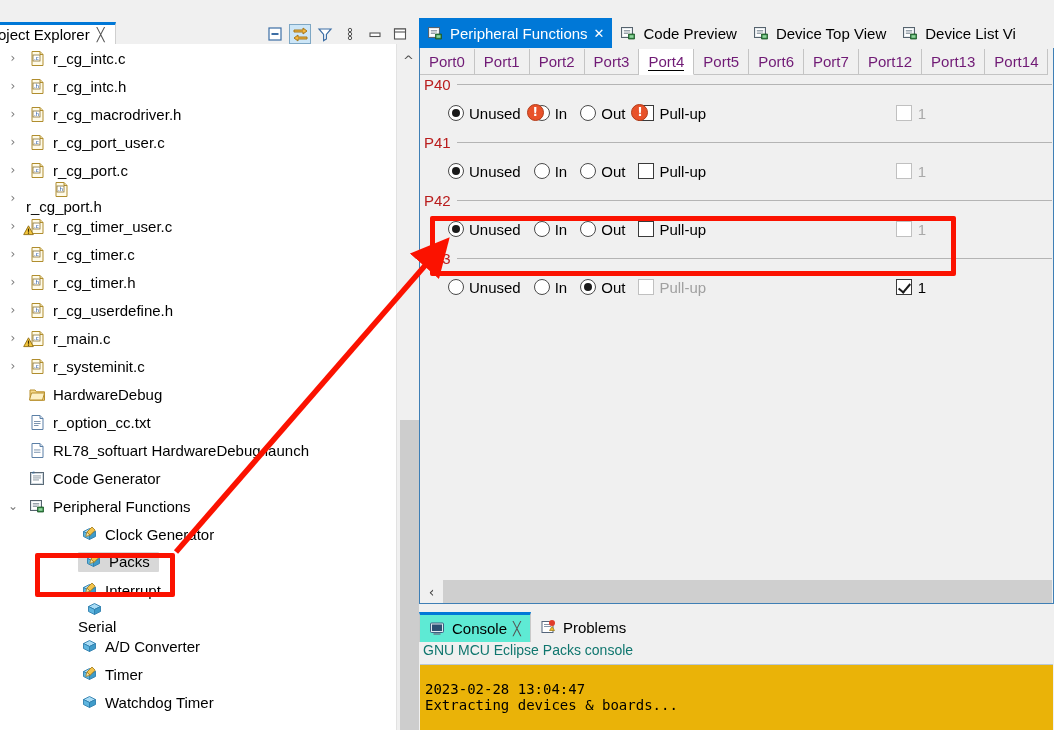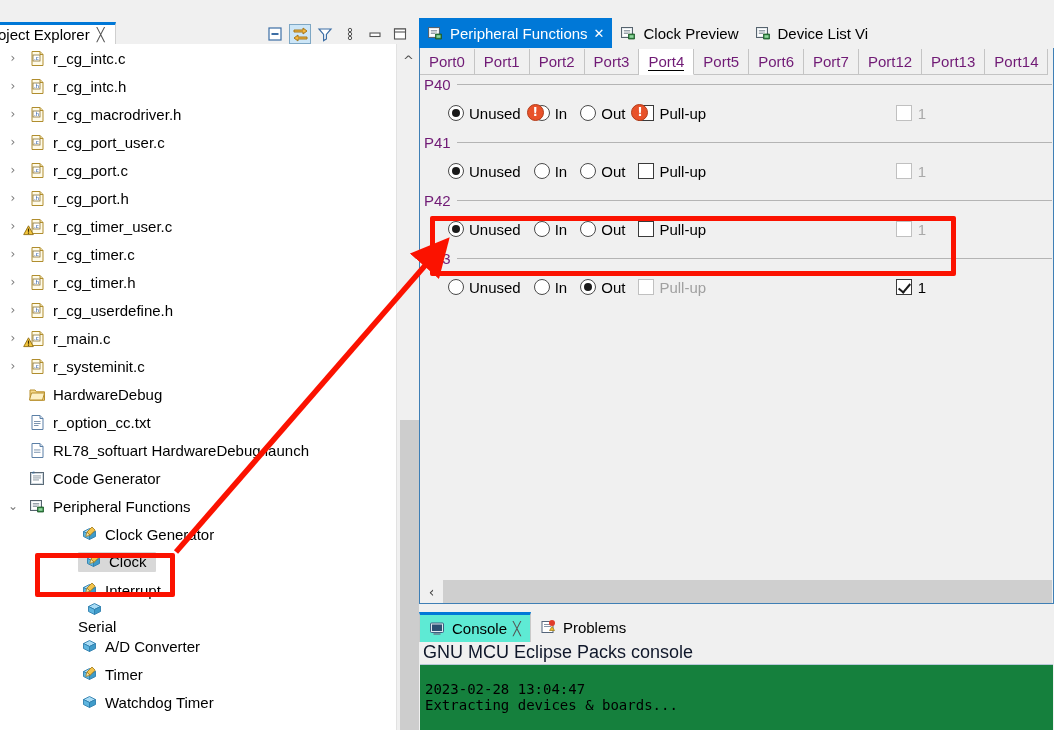--- a/index.html
+++ b/index.html
@@ -60,21 +60,21 @@
     background:#f0f0f0;border-right:1px solid #c4c4c4;border-bottom:1px solid #c4c4c4;
     box-sizing:border-box;
   }
   .porttab.active{background:#ffffff;border-bottom:1px solid #ffffff;}
   .porttab.active span{border-bottom:1.5px solid #000;}
 
   .port-area{position:absolute;left:1px;top:75px;width:632px;height:505px;background:#f0f0f0;overflow:hidden;}
   .pgroup{position:relative;}
   .pgroup-legend{
     position:relative;height:18px;display:flex;align-items:center;
-    font-size:15px;color:#701a75;padding-left:4px;
+    font-size:15px;color:#b91c1c;padding-left:4px;
   }
   .pgroup-legend .lbl{background:#f0f0f0;padding-right:6px;z-index:2;}
   .pgroup-legend .ruler{position:absolute;left:4px;right:0;top:9px;height:1px;background:#b4b4b4;z-index:1;}
   .pgroup-legend .lbl{position:relative;}
   .prow{height:40px;display:flex;align-items:center;padding-left:28px;position:relative;}
   .opt{display:flex;align-items:center;gap:5px;margin-right:13px;position:relative;}
   .opt .txt{font-size:15px;color:#000;}
   .opt .txt.dim{color:#a0a0a0;}
 
   .radio{width:16px;height:16px;border-radius:50%;border:1px solid #4a4a4a;background:#ffffff;box-sizing:border-box;position:relative;}
@@ -97,22 +97,22 @@
   .rowend .num.dim{color:#a9a9a9;}
 
   .ed-hscroll{position:absolute;left:1px;top:580px;width:632px;height:23px;background:#cfcfcf;}
   .ed-hscroll .arrow-left{position:absolute;left:0;top:0;width:23px;height:23px;background:#f0f0f0;display:flex;align-items:center;justify-content:center;color:#444;font-size:14px;font-family:"DejaVu Sans",sans-serif;}
 
   
   .console-pane{position:absolute;left:419px;top:612px;width:635px;height:118px;background:#f0f0f0;}
   .cons-tabrow{position:absolute;left:0;top:0;width:635px;height:30px;display:flex;align-items:stretch;}
   .cons-tab{display:flex;align-items:center;gap:6px;padding:0 9px;font-size:15px;color:#000;white-space:nowrap;box-sizing:border-box;}
   .cons-tab.active{background:#5eead4;border-top:3px solid #0078d7;border-right:1px solid #c9c9c9;border-left:1px solid #c9c9c9;}
-  .cons-title{position:absolute;left:4px;top:30px;font-size:18px;color:#0f172a;}
-  .cons-body{position:absolute;left:1px;top:52px;width:633px;height:66px;background:#15803d;border-top:1px solid #b8c8d8;overflow:hidden;}
+  .cons-title{position:absolute;left:4px;top:30px;font-size:14px;color:#0f766e;}
+  .cons-body{position:absolute;left:1px;top:52px;width:633px;height:66px;background:#eab308;border-top:1px solid #b8c8d8;overflow:hidden;}
   .cons-line{font-family:"DejaVu Sans Mono",monospace;font-size:14px;color:#000;padding-left:5px;white-space:pre;}
 
   
   .anno{position:absolute;border:5px solid #fb1200;box-sizing:border-box;pointer-events:none;z-index:60;}
   #anno-port{left:35px;top:553px;width:140px;height:44px;border-radius:2px;}
   #anno-p43{left:430px;top:216px;width:526px;height:60px;border-radius:2px;}
   #anno-arrow{position:absolute;left:0;top:0;width:1054px;height:730px;pointer-events:none;z-index:59;}
 
   .ico{display:block;}
 </style>
@@ -234,21 +234,21 @@
                 <path d="M11 1.5 v3 h3" fill="#e9d79a" stroke="#b08d2e" stroke-width="1"></path>
                 <rect x="4" y="5" width="7" height="6" fill="#ffffff" stroke="#8a7230" stroke-width="0.8"></rect>
                 <text x="7.5" y="10" font-size="5.5" text-anchor="middle" fill="#1b4f9c" font-family="DejaVu Sans">.c</text>
               </svg>
             </span>
             <span class="tree-label">r_cg_port.c</span>
           </span>
         </div>
         <div class="tree-row indent1">
           <span class="twisty">›</span>
-          <span style="display: flex; align-items: center;">
+          <span style="display: flex; align-items: center; flex-direction: column;">
             <span class="tree-ico">
               <svg width="17" height="17" viewBox="0 0 17 17" class="ico">
                 <path d="M3 1.5 h8 l3 3 v11 h-11 z" fill="#fffbe8" stroke="#b08d2e" stroke-width="1"></path>
                 <path d="M11 1.5 v3 h3" fill="#e9d79a" stroke="#b08d2e" stroke-width="1"></path>
                 <rect x="4" y="5" width="7" height="6" fill="#ffffff" stroke="#8a7230" stroke-width="0.8"></rect>
                 <text x="7.5" y="10" font-size="5.5" text-anchor="middle" fill="#1b4f9c" font-family="DejaVu Sans">.h</text>
               </svg>
             </span>
             <span class="tree-label">r_cg_port.h</span>
           </span>
@@ -441,21 +441,21 @@
           <span class="sel-bg" style="display: flex; align-items: center;">
             <span class="tree-ico">
               <svg width="17" height="17" viewBox="0 0 17 17" class="ico">
                 <path d="M8.5 2.5 L14.5 5.5 L8.5 8.5 L2.5 5.5 z" fill="#a9dcf5" stroke="#2f7fae" stroke-width="0.9"></path>
                 <path d="M2.5 5.5 L8.5 8.5 L8.5 13.5 L2.5 10.5 z" fill="#5fb6e0" stroke="#2f7fae" stroke-width="0.9"></path>
                 <path d="M14.5 5.5 L8.5 8.5 L8.5 13.5 L14.5 10.5 z" fill="#3f9bc9" stroke="#2f7fae" stroke-width="0.9"></path>
                 <path d="M11 1 l3.2 3.2 -5 5 -3.2 -3.2 z" fill="#f3c34b" stroke="#9b7616" stroke-width="0.8"></path>
                 <path d="M5.9 6.1 l-1.1 4.3 4.3 -1.1 z" fill="#f6e2a6" stroke="#9b7616" stroke-width="0.7"></path>
               </svg>
             </span>
-            <span class="tree-label">Clock</span>
+            <span class="tree-label">Packs</span>
           </span>
         </div>
         <div class="tree-row indent3">
           <span class="twisty none">›</span>
           <span style="display: flex; align-items: center;">
             <span class="tree-ico">
               <svg width="17" height="17" viewBox="0 0 17 17" class="ico">
                 <path d="M8.5 2.5 L14.5 5.5 L8.5 8.5 L2.5 5.5 z" fill="#a9dcf5" stroke="#2f7fae" stroke-width="0.9"></path>
                 <path d="M2.5 5.5 L8.5 8.5 L8.5 13.5 L2.5 10.5 z" fill="#5fb6e0" stroke="#2f7fae" stroke-width="0.9"></path>
                 <path d="M14.5 5.5 L8.5 8.5 L8.5 13.5 L14.5 10.5 z" fill="#3f9bc9" stroke="#2f7fae" stroke-width="0.9"></path>
@@ -551,34 +551,48 @@
             <svg width="17" height="17" viewBox="0 0 17 17" class="ico">
               <rect x="1.5" y="2.5" width="11" height="10" fill="#e7ecef" stroke="#56636e" stroke-width="1"></rect>
               <rect x="3" y="4" width="8" height="7" fill="#ffffff"></rect>
               <rect x="3.8" y="5" width="6.4" height="0.8" fill="#7d8b96"></rect>
               <rect x="3.8" y="6.6" width="6.4" height="0.8" fill="#7d8b96"></rect>
               <rect x="3.8" y="8.2" width="4.6" height="0.8" fill="#7d8b96"></rect>
               <path d="M8.5 9 l6 0 0 5 -6 0 z" fill="#2f7f3f" stroke="#1d5a2a" stroke-width="0.8"></path>
               <path d="M9.5 10.2 h4 v2.6 h-4 z" fill="#8fd59c"></path>
             </svg>
           </span>
-          <span>Clock Preview</span>
+          <span>Code Preview</span>
         </div>
         <div class="ed-tab">
           <span style="display: flex;">
             <svg width="17" height="17" viewBox="0 0 17 17" class="ico">
               <rect x="1.5" y="2.5" width="11" height="10" fill="#e7ecef" stroke="#56636e" stroke-width="1"></rect>
               <rect x="3" y="4" width="8" height="7" fill="#ffffff"></rect>
               <rect x="3.8" y="5" width="6.4" height="0.8" fill="#7d8b96"></rect>
               <rect x="3.8" y="6.6" width="6.4" height="0.8" fill="#7d8b96"></rect>
               <rect x="3.8" y="8.2" width="4.6" height="0.8" fill="#7d8b96"></rect>
               <path d="M8.5 9 l6 0 0 5 -6 0 z" fill="#2f7f3f" stroke="#1d5a2a" stroke-width="0.8"></path>
               <path d="M9.5 10.2 h4 v2.6 h-4 z" fill="#8fd59c"></path>
             </svg>
           </span>
+          <span>Device Top View</span>
+        </div>
+        <div class="ed-tab">
+          <span style="display: flex;">
+            <svg width="17" height="17" viewBox="0 0 17 17" class="ico">
+              <rect x="1.5" y="2.5" width="11" height="10" fill="#e7ecef" stroke="#56636e" stroke-width="1"></rect>
+              <rect x="3" y="4" width="8" height="7" fill="#ffffff"></rect>
+              <rect x="3.8" y="5" width="6.4" height="0.8" fill="#7d8b96"></rect>
+              <rect x="3.8" y="6.6" width="6.4" height="0.8" fill="#7d8b96"></rect>
+              <rect x="3.8" y="8.2" width="4.6" height="0.8" fill="#7d8b96"></rect>
+              <path d="M8.5 9 l6 0 0 5 -6 0 z" fill="#2f7f3f" stroke="#1d5a2a" stroke-width="0.8"></path>
+              <path d="M9.5 10.2 h4 v2.6 h-4 z" fill="#8fd59c"></path>
+            </svg>
+          </span>
           <span>Device List Vi</span>
         </div>
       </div>
 
     <div class="ed-frame"></div>
 
     <div class="porttabs" id="port-tabs">
         <div class="porttab">
           <span>Port0</span>
         </div>

